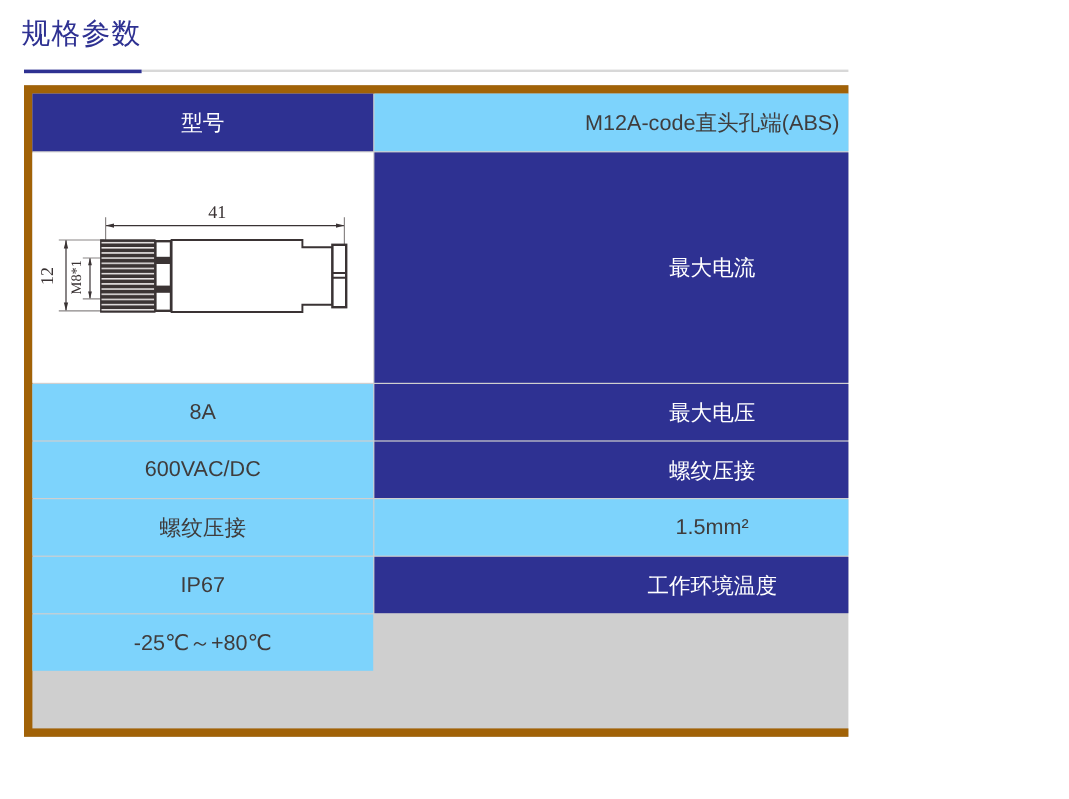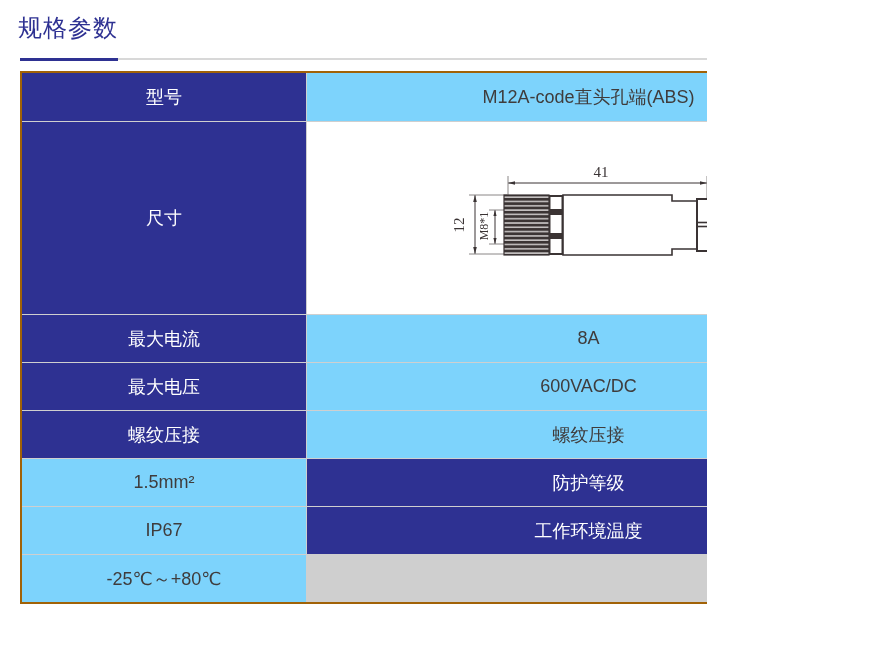--- a/index.html
+++ b/index.html
@@ -32,21 +32,21 @@
   .spec-table {
     position: absolute;
     left: 20px;
     top: 71px;
     width: 848px;
     display: grid;
     grid-template-columns: 284px 1fr;
     grid-template-rows: 48px 192px repeat(6, 47px);
     gap: 1px;
     background: #cfcfcf;          
-    border: 2px solid #a16207;
+    border: 7px solid #a16207;
   }
   .cell {
     display: flex;
     align-items: center;
     justify-content: center;
     font-size: 18px;
   }
   .cell.label {
     background: #2e3192;
     color: #ffffff;
@@ -72,21 +72,20 @@
   <div class="title-rule">
     <div class="rule-gray"></div>
     <div class="rule-blue"></div>
   </div>
 
   <div class="spec-table">
 
     <div class="cell label">型号</div>
     <div class="cell value">M12A-code直头孔端(ABS)</div>
 
-    <div class="cell label">尺寸</div>
     <div class="cell drawing-cell">
       <svg width="280" height="140" viewBox="0 0 280 140" style="margin-top:14px">
         <defs>
           <pattern id="knurl" width="6" height="4.3" patternUnits="userSpaceOnUse">
             <rect width="6" height="4.3" fill="#3b3434"></rect>
             <rect y="2.9" width="6" height="1.2" fill="#f2efef"></rect>
           </pattern>
         </defs>
 
         <text x="152" y="22" font-size="15" text-anchor="middle">41</text>
@@ -129,20 +128,19 @@
     <div class="cell value">8A</div>
 
     <div class="cell label">最大电压</div>
     <div class="cell value">600VAC/DC</div>
 
     <div class="cell label">螺纹压接</div>
     <div class="cell value">螺纹压接</div>
 
     <div class="cell value">1.5mm²</div>
 
-    <div class="cell label">防护等级</div>
     <div class="cell value">IP67</div>
 
     <div class="cell label">工作环境温度</div>
     <div class="cell value">-25℃～+80℃</div>
 
   </div>
 </div>
 
 </body></html>

